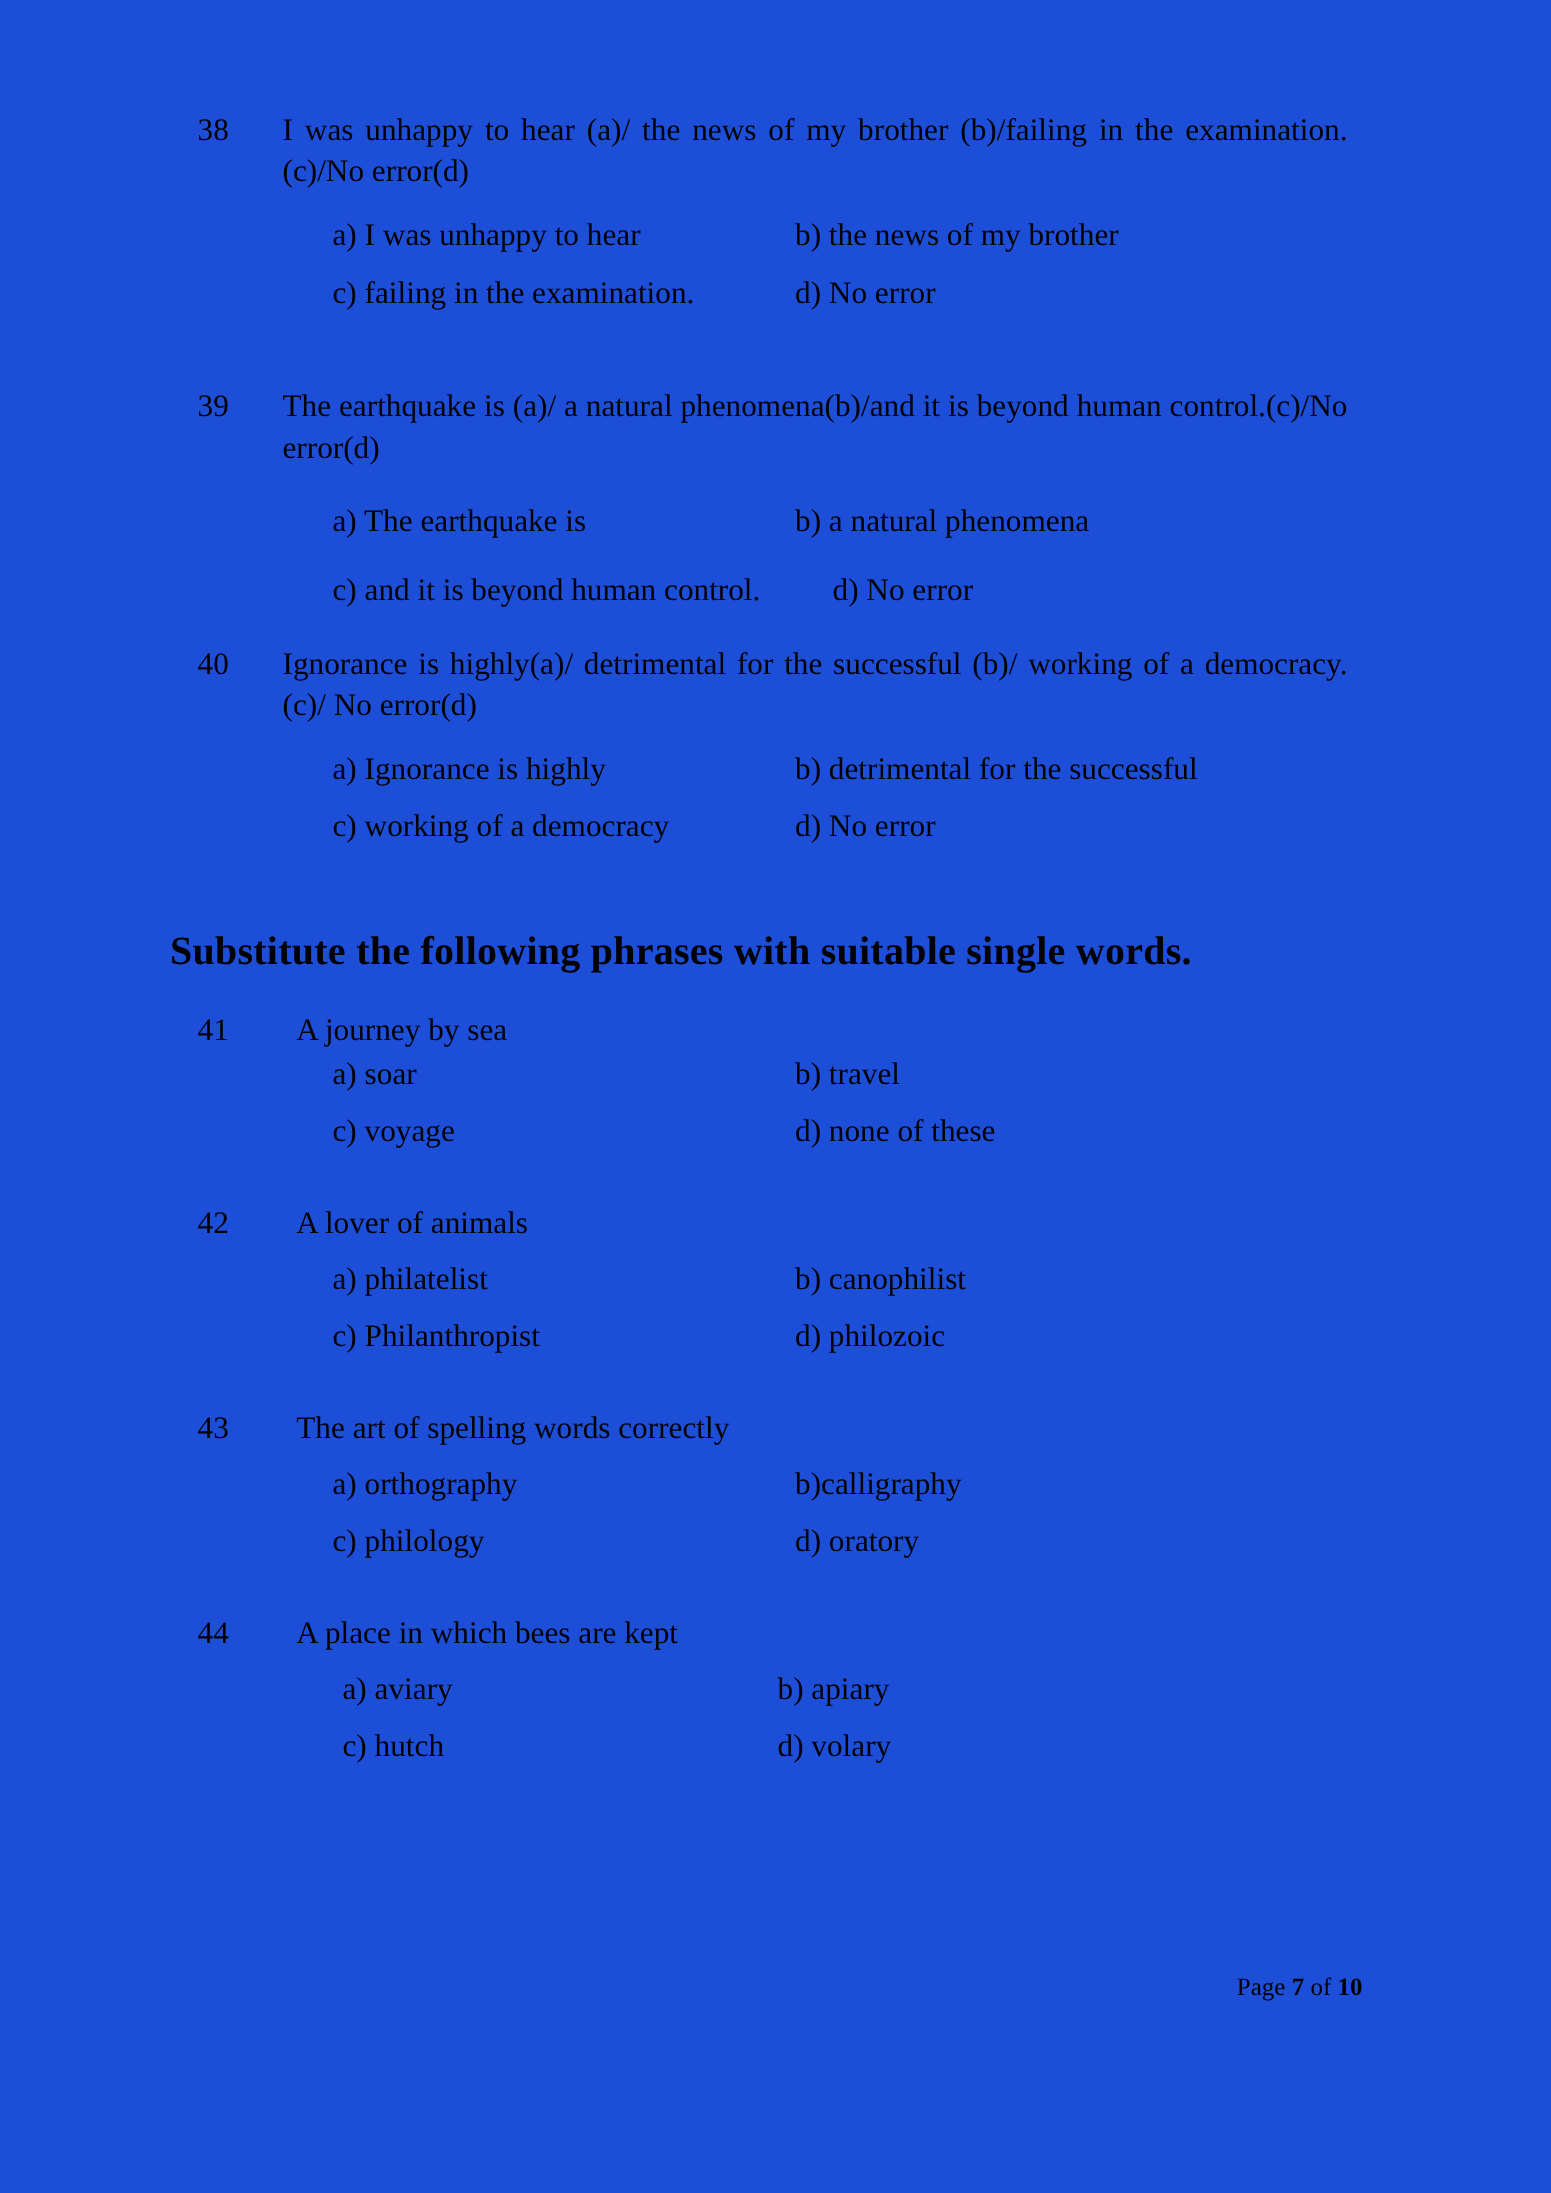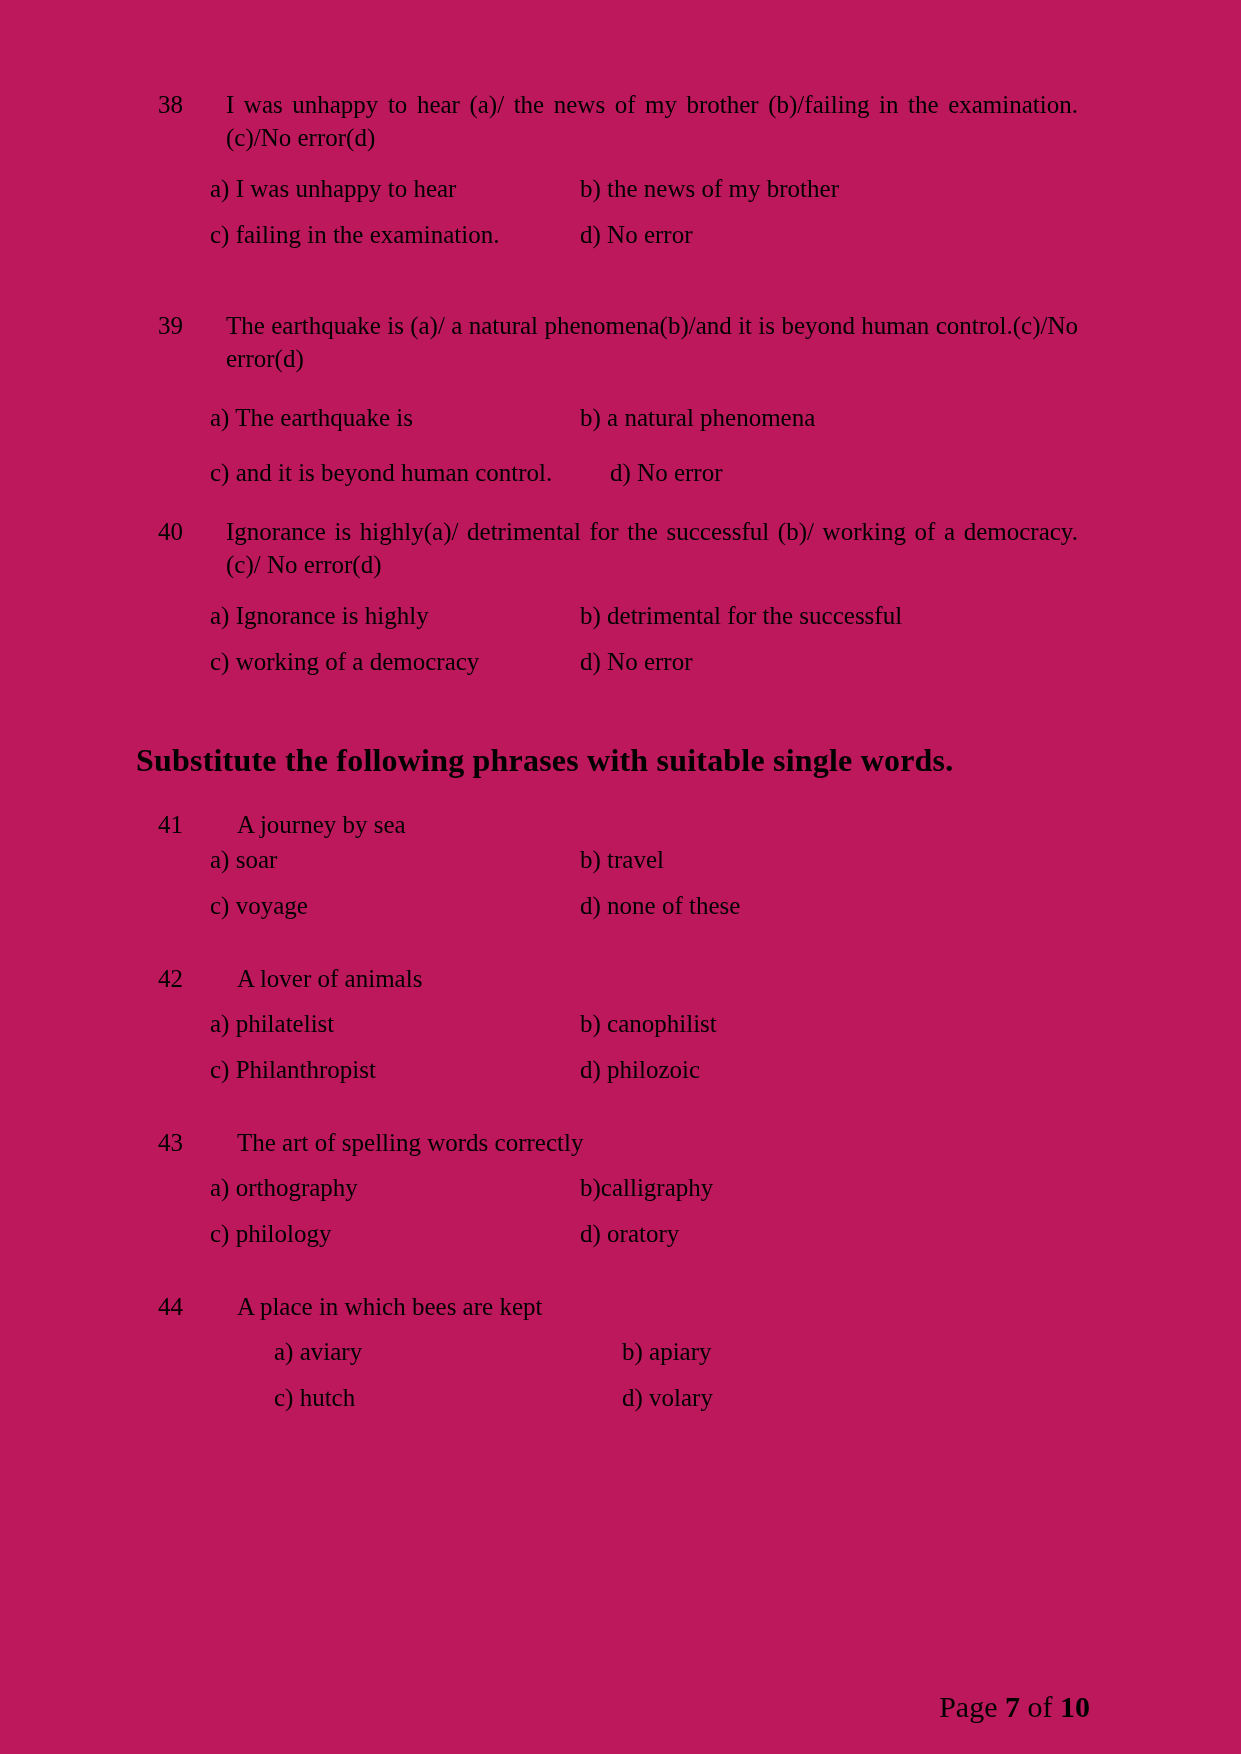--- a/index.html
+++ b/index.html
@@ -14,21 +14,21 @@
     font-family: "Liberation Serif", "DejaVu Serif", serif;
     color: #000000;
     overflow: hidden;
   }
 
   .page {
     position: absolute;
     left: 0; top: 0;
     width: 1241px;
     height: 1754px;
-    background: #be185d;
+    background: #1d4ed8;
   }
 
   
   .content {
     position: absolute;
     left: 158px;
     top: 88px;
     width: 920px;
   }
 
@@ -56,21 +56,21 @@
     text-justify: inter-word;
     hyphens: none;
   }
   .q-text.left {
     text-align: left;
     margin-left: 11px;
   }
 
   
   .opts {
-    margin-left: 52px;
+    margin-left: 108px;
     width: 852px;
   }
   .opt-row {
     display: flex;
     width: 100%;
   }
   .opt {
     font-size: 25px;
     line-height: 1.32;
     text-align: left;
@@ -106,24 +106,24 @@
     font-weight: bold;
     line-height: 1.3;
     letter-spacing: .2px;
     white-space: nowrap;
   }
 
   
   .footer {
     position: absolute;
     left: 0;
-    top: 1689px;
+    top: 1578px;
     width: 1090px;
     text-align: right;
-    font-size: 30px;
+    font-size: 20px;
     line-height: 1.2;
   }
   .footer b { font-weight: bold; }
   .footer .lbl { font-weight: normal; }
 </style>
 </head>
 <body>
 
 <div class="page">
   <div class="content">

